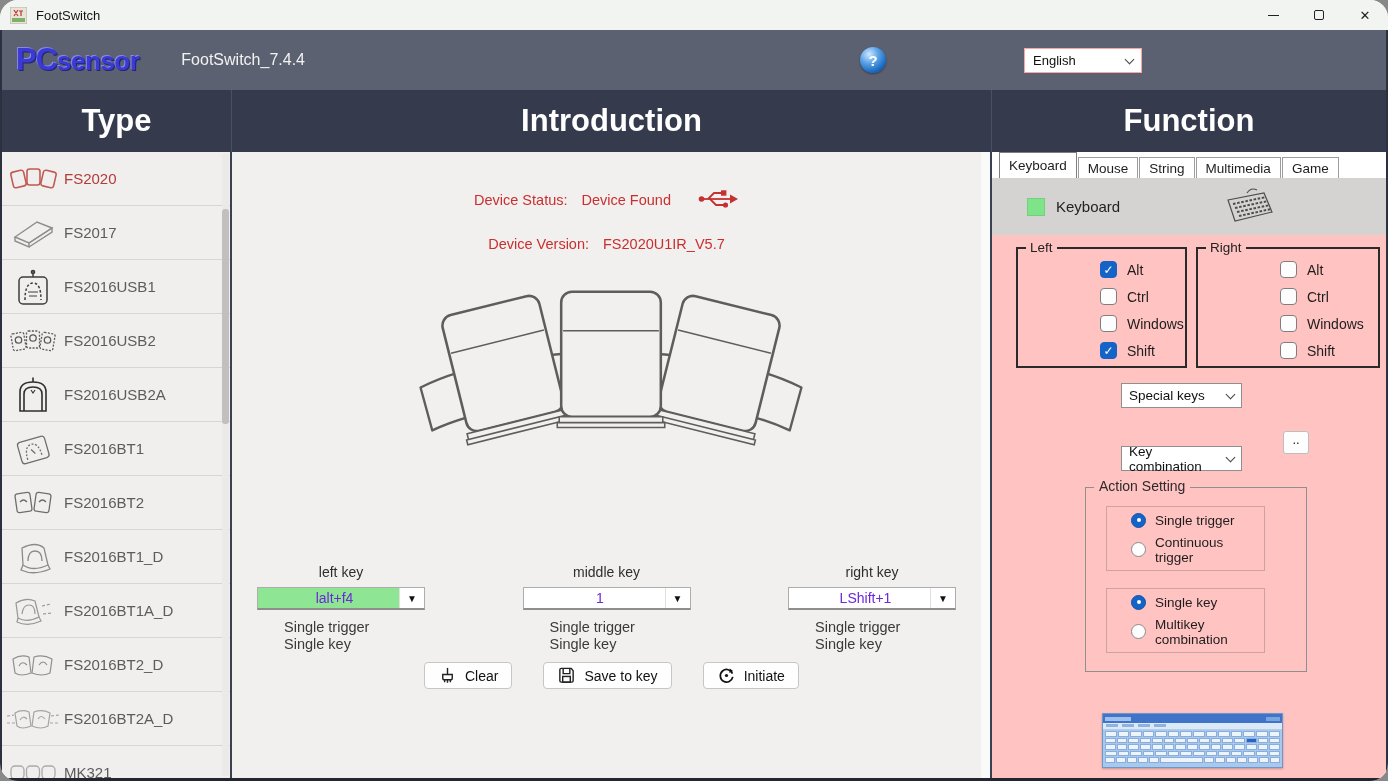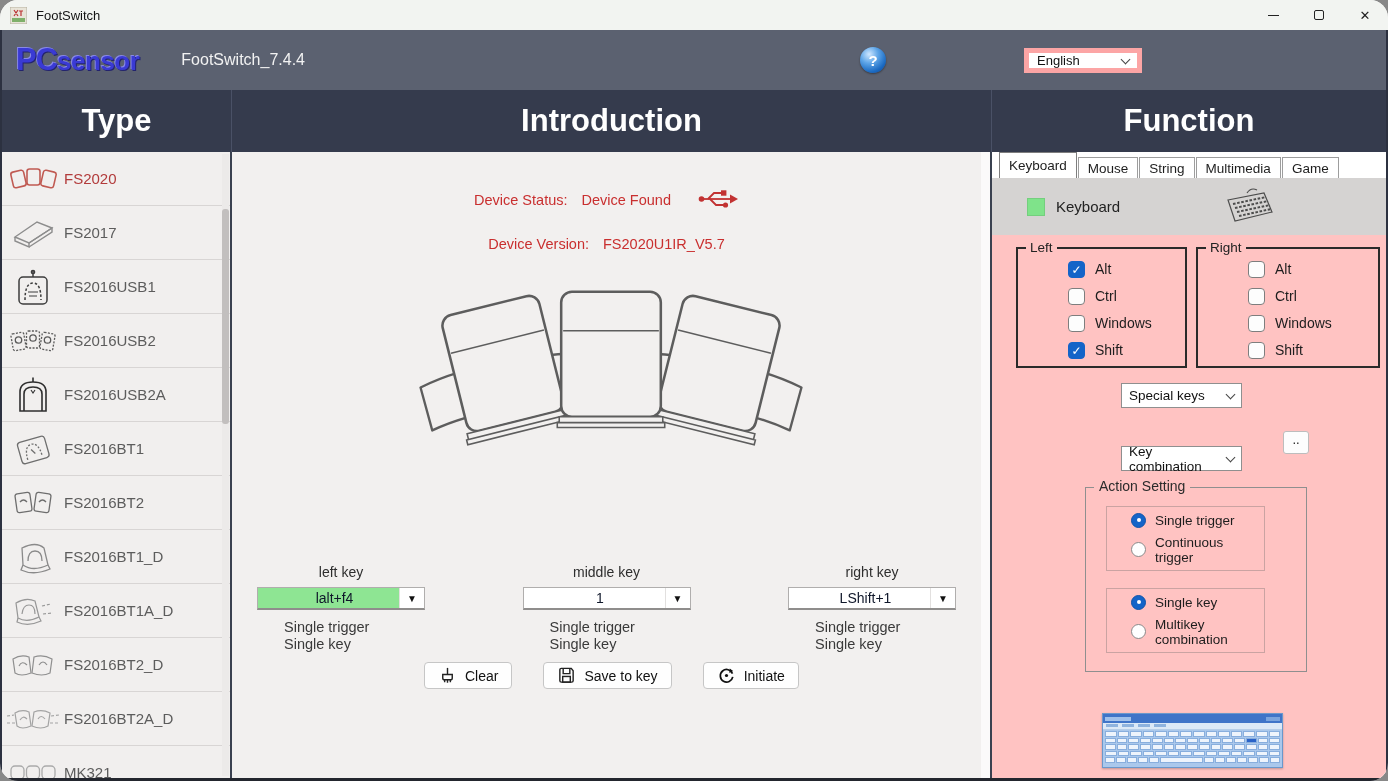--- a/index.html
+++ b/index.html
@@ -23,21 +23,21 @@
   .appheader { height:60px; background:#5b6170; position:relative; display:flex; align-items:center; }
   .logo { margin-left:14px; font-weight:bold; color:#3a3ad4; letter-spacing:-1px;
           font-size:31px; text-shadow:1px 1px 0 #23236e, -1px -1px 0 #8888e8; }
   .logo .lg-small { font-size:26px; letter-spacing:-0.5px; }
   .appheader-title { color:#f2f2f2; font-size:16px; margin-left:42px; }
   .help-icon { position:absolute; left:858px; top:17px; width:26px; height:26px; border-radius:50%;
                background:radial-gradient(circle at 35% 28%, #cfe7ff 0%, #5fa6e8 35%, #1b6ac2 70%, #0a3f8e 100%);
                color:#fff; font-weight:bold; font-size:15px; display:flex; align-items:center; justify-content:center;
                box-shadow:0 1px 2px rgba(0,0,0,.4); }
   .lang-select { position:absolute; left:1022px; top:18px; width:118px; height:25px; background:#fff;
-                 border:5px solid #fca5a5; display:flex; align-items:center; padding:0 8px; font-size:13px; color:#111; }
+                 border:1px solid #fca5a5; display:flex; align-items:center; padding:0 8px; font-size:13px; color:#111; }
   .chev { width:7px; height:7px; border-right:1.5px solid #444; border-bottom:1.5px solid #444;
           transform:rotate(45deg); margin-left:auto; margin-top:-3px; }
 
   
   .col-headers { display:flex; height:62px; background:#353b4d; }
   .col-head { color:#fff; font-weight:bold; font-size:31px; display:flex; align-items:center; justify-content:center; }
   .col-head.t { width:230px; border-right:1px solid #4a5166; }
   .col-head.i { width:760px; border-right:1px solid #4a5166; }
   .col-head.f { flex:1; }
 
@@ -61,21 +61,21 @@
   .status-1 { top:38px; }
   .status-2 { top:84px; }
   .status-gap { width:14px; }
   .usb-icon { margin-left:26px; margin-top:-2px; }
   .pedal-art { position:absolute; top:128px; left:50%; transform:translateX(-50%); }
 
   .keys-row { position:absolute; top:372px; left:0; right:9px; display:flex; justify-content:space-between; padding:0 25px;margin-top:40px; }
   .key-block { width:168px; }
   .key-name { text-align:center; font-size:14px; color:#2e2e2e; margin-bottom:7px; }
   .key-select { display:flex; height:23px; border:1px solid #b0aead; border-bottom:2px solid #8f8d8c; background:#fff; cursor:pointer; }
-  .ks-text { flex:1; display:flex; align-items:center; justify-content:center; font-size:14px; color:#0f172a;padding-left:12px; }
+  .ks-text { flex:1; display:flex; align-items:center; justify-content:center; font-size:14px; color:#6d28d9;padding-left:12px; }
   .ks-text.hl { background:#8ee593; }
   .ks-arrow { width:25px; display:flex; align-items:center; justify-content:center; font-size:10px; color:#111; background:#fff; border-left:1px solid #e2e0df; }
   .key-lines { margin-top:9px; padding-left:27px; font-size:14.5px; color:#3a3a3a; line-height:1.18; }
 
   .btns-row { position:absolute; top:510px; left:192px; display:flex; gap:31px; }
   .mid-btn { display:flex; align-items:center; gap:8px; background:#fefefe; border:1px solid #c6c6c6; border-radius:4px;
              padding:4px 13px; font-size:14px; color:#111; height:27px; cursor:pointer; }
 
   
   .func { flex:1; background:#fff; display:flex; flex-direction:column; }
@@ -87,21 +87,21 @@
   .green-square { width:18px; height:18px; background:#7fe38a; border:1px solid #74cf7e; margin-left:35px; }
   .band-title { font-size:15px; color:#232323; margin-left:11px; }
   .kb-line-icon { position:absolute; left:222px; top:8px; }
   .pink { flex:1; background:#ffc3c2; position:relative; }
 
   .mod-group { position:absolute; top:12px; height:121px; border:2px solid #2a2a2a; }
   .mod-group.left { left:24px; width:171px; }
   .mod-group.right { left:204px; width:184px; }
   .mod-legend { position:absolute; top:-9px; left:8px; background:#ffc3c2; padding:0 4px; font-size:13.5px; color:#222; }
   .mod-rows { padding:12px 0 0 50px; display:flex; flex-direction:column; gap:10px; }
-  .check-row { display:flex; align-items:flex-start; gap:10px; cursor:pointer; }
+  .check-row { display:flex; align-items:center; gap:10px; cursor:pointer;margin-left:32px; }
   .checkbox { width:17px; height:17px; border:1px solid #7e7e7e; border-radius:4px; background:#fdfdfd; position:relative; }
   .checkbox.checked { background:#1464c8; border-color:#1464c8; }
   .checkbox.checked::after { content:"✓"; position:absolute; left:2.5px; top:0.5px; color:#fff; font-size:12px; }
   .check-label { font-size:14px; color:#1d1d1d; }
 
   .pk-select { position:absolute; left:129px; width:121px; height:25px; background:#fff; border:1px solid #8f8f8f;
                display:flex; align-items:center; padding:0 7px; font-size:13.5px; color:#111; cursor:pointer; }
   .pk-select.s1 { top:148px; }
   .pk-select.s2 { top:211px; }
   .more-btn { position:absolute; left:291px; top:196px; width:26px; height:23px; background:#fdfdfd; border:1px solid #bdbdbd;

